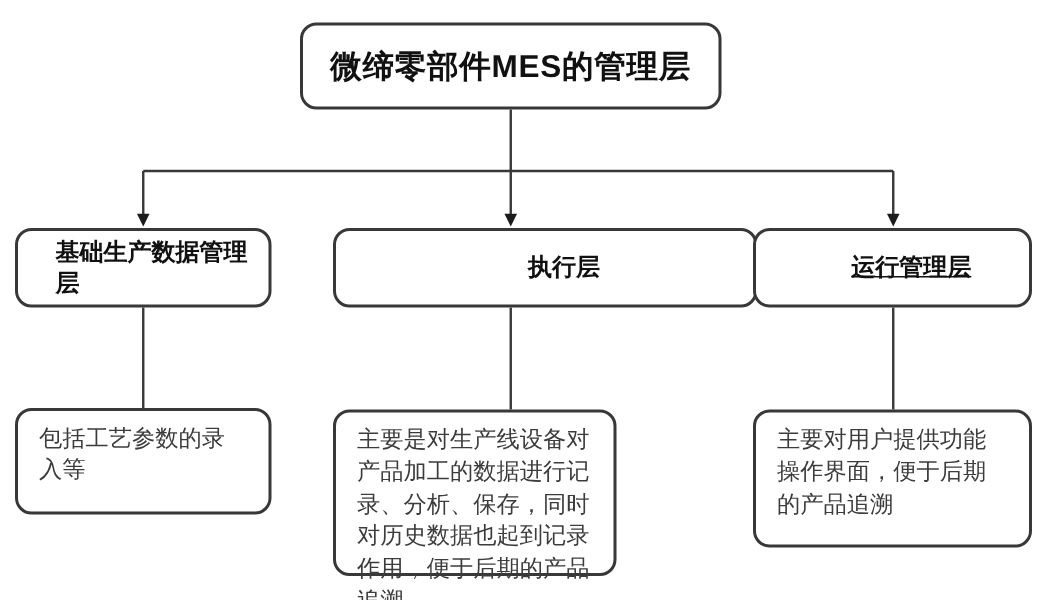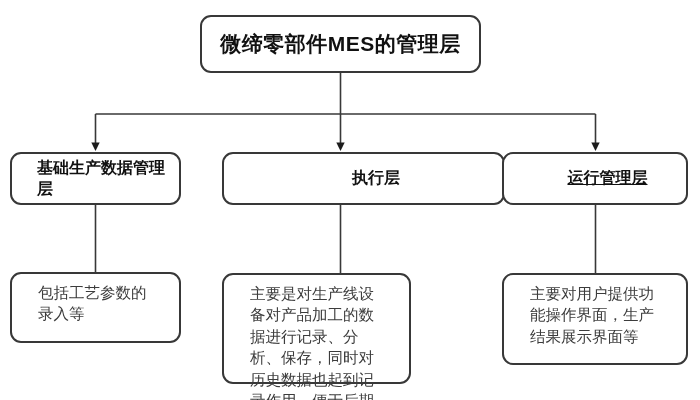--- a/index.html
+++ b/index.html
@@ -49,21 +49,21 @@
   .node--layer-1 { left: 222px; width: 283px; }
   .node--layer-2 { left: 502px; width: 186px; text-decoration: underline; }
   .node--desc {
     font-size: 15.5px;
     font-weight: normal;
     color: #3c3c3c;
     align-items: flex-start;
     justify-content: flex-start;
     text-align: left;
     line-height: 1.38;
-    padding: 8px 26px;
+    padding: 8px 14px;
   }
   .node--desc-0 { left: 10px;  top: 272px; width: 171px; height: 71px; }
   .node--desc-1 { left: 222px; top: 273px; width: 189px; height: 111px; }
   .node--desc-2 { left: 502px; top: 273px; width: 186px; height: 92px; }
   .label { display: inline-block; }
 </style>
 </head>
 <body>
 
 <div class="canvas">
@@ -104,16 +104,16 @@
     <span class="label">运行管理层</span>
   </div>
 
   <div class="node node--desc node--desc-0">
     <span class="label">包括工艺参数的录入等</span>
   </div>
   <div class="node node--desc node--desc-1">
     <span class="label">主要是对生产线设备对产品加工的数据进行记录、分析、保存，同时对历史数据也起到记录作用，便于后期的产品追溯</span>
   </div>
   <div class="node node--desc node--desc-2">
-    <span class="label">主要对用户提供功能操作界面，生产结果展示界面等</span>
+    <span class="label">主要对用户提供功能操作界面，便于后期的产品追溯</span>
   </div>
 
 </div>
 
 </body></html>

